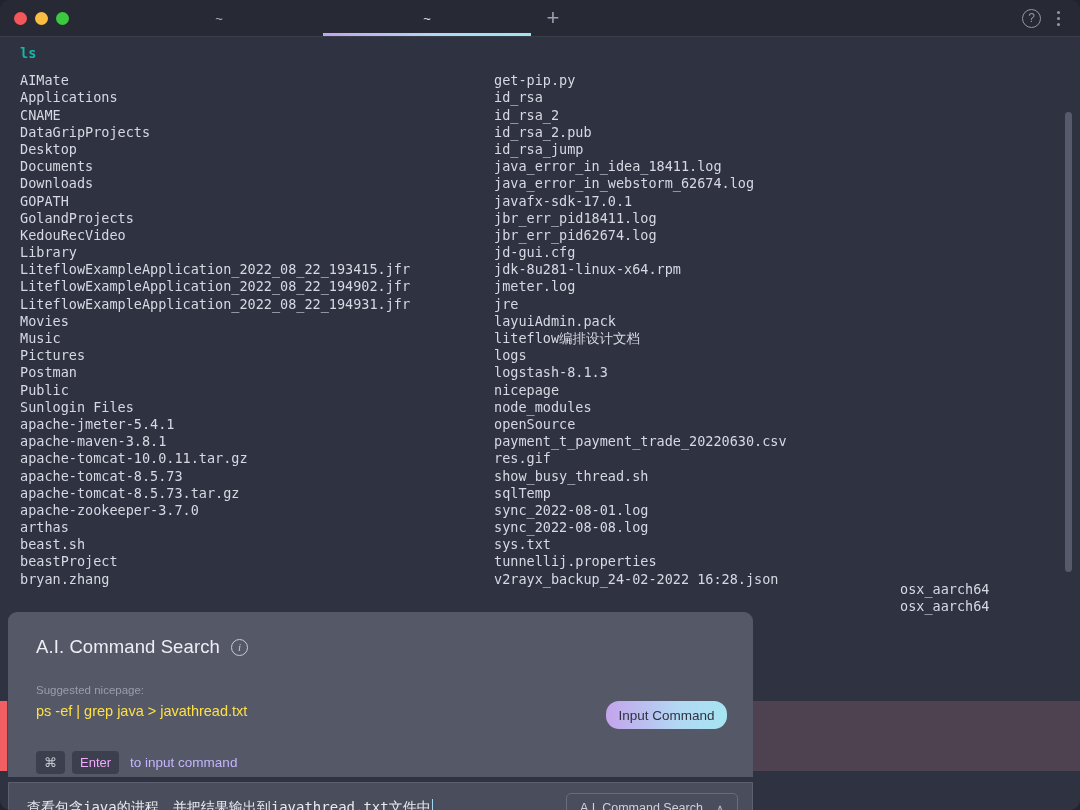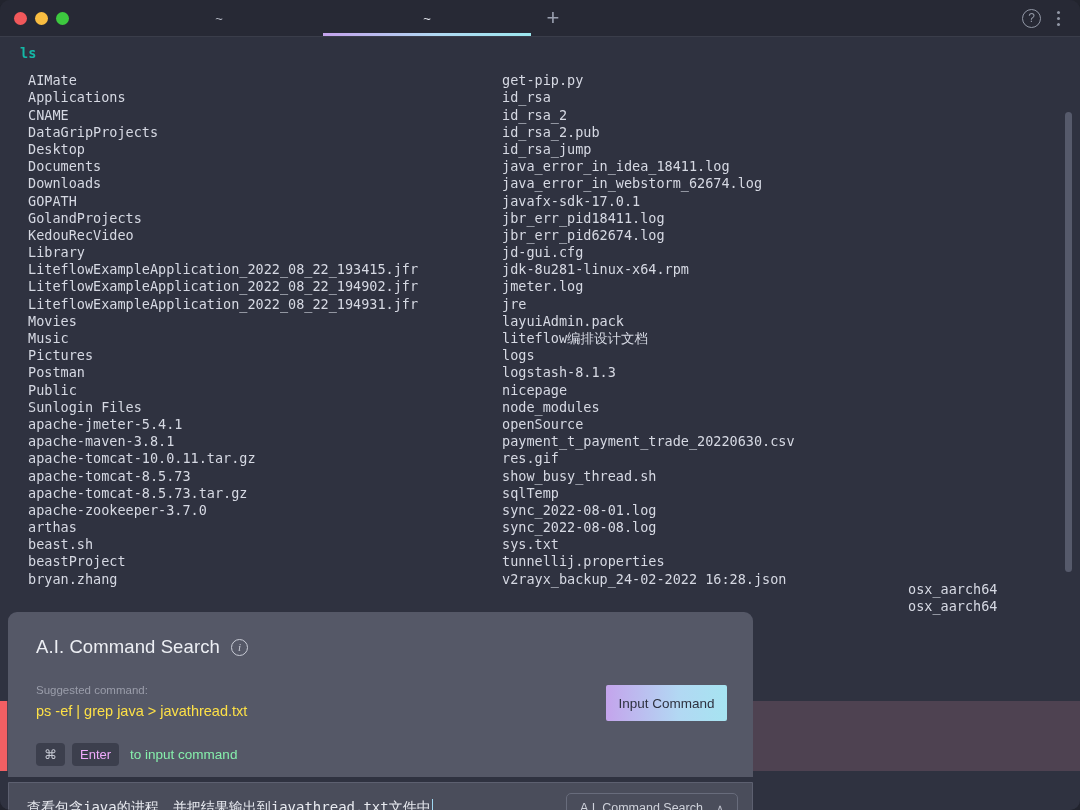--- a/index.html
+++ b/index.html
@@ -95,21 +95,20 @@
     font-size: 13.5px;
     line-height: 17.2px;
     color: #d6d9e3;
     padding-left: 20px;
   }
   .cmdline { font-weight: bold; color: #14b8a6; margin-bottom: 10px; }
   .cols { position: relative; }
   .col {
     position: absolute; top: 0;
     white-space: pre;
-    margin-left: 8px;
   }
   .col-1 { left: 0; }
   .col-2 { left: 474px; }
   .col-3 { left: 880px; }
   .row { height: 17.2px; }
 
   .scrollbar {
     position: absolute;
     top: 75px; right: 8px;
     width: 7px; height: 460px;
@@ -167,23 +166,23 @@
   .suggest-label {
     font-size: 11.5px;
     color: #9a9daa;
     margin-bottom: 7px;
   }
   .suggest-cmd {
     font-size: 14.5px;
     color: #fde047;
   }
   .input-cmd-btn {
-    margin-top: 1px;
-    width: 121px; height: 36px;
-    border-radius: 2px;
+    margin-top: 17px;
+    width: 121px; height: 28px;
+    border-radius: 13px;
     background: linear-gradient(to right, #c4a4ec, #b2d8f3 60%, #a6e4f1);
     color: #2e3240;
     font-size: 13.5px;
     display: flex; align-items: center; justify-content: center;
     border: none;
     font-family: "Liberation Sans", sans-serif;
   }
   .ai-hint {
     display: flex; align-items: center; gap: 7px;
     margin-top: 22px;
@@ -192,21 +191,21 @@
     background: #3c3f4d;
     border-radius: 4px;
     color: #c6c9d3;
     font-size: 13px;
     height: 23px;
     display: flex; align-items: center; justify-content: center;
     padding: 0 8px;
     min-width: 25px;
   }
   .key.enter { color: #f0abfc; }
-  .hint-text { font-size: 13.5px; color: #86efac; margin-left: 4px; }
+  .hint-text { font-size: 13.5px; color: #c4b5fd; margin-left: 4px; }
 
   
   .ai-input-bar {
     position: absolute;
     left: 8px; top: 745px;
     width: 745px; height: 52px;
     background: #4a4d5b;
     border: 1px solid #5d6070;
     border-radius: 0 0 9px 9px;
     display: flex;
@@ -289,21 +288,21 @@
     <div class="scrollbar"></div>
 
     <div class="ai-panel">
       <div class="ai-header">
         <div class="ai-title">A.I. Command Search</div>
         <div class="info-icon">i</div>
       </div>
 
       <div class="ai-body">
         <div>
-          <div class="suggest-label">Suggested command:</div>
+          <div class="suggest-label">Suggested nicepage:</div>
           <div class="suggest-cmd">ps -ef | grep java &gt; javathread.txt</div>
         </div>
         <button class="input-cmd-btn">Input Command</button>
       </div>
 
       <div class="ai-hint">
         <span class="key">⌘</span>
         <span class="key enter">Enter</span>
         <span class="hint-text">to input command</span>
       </div>

